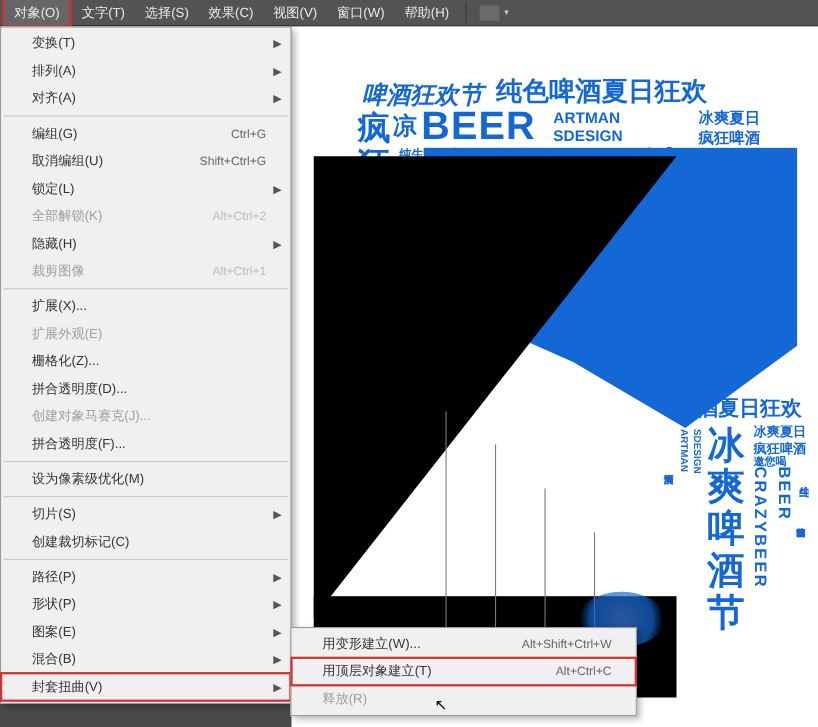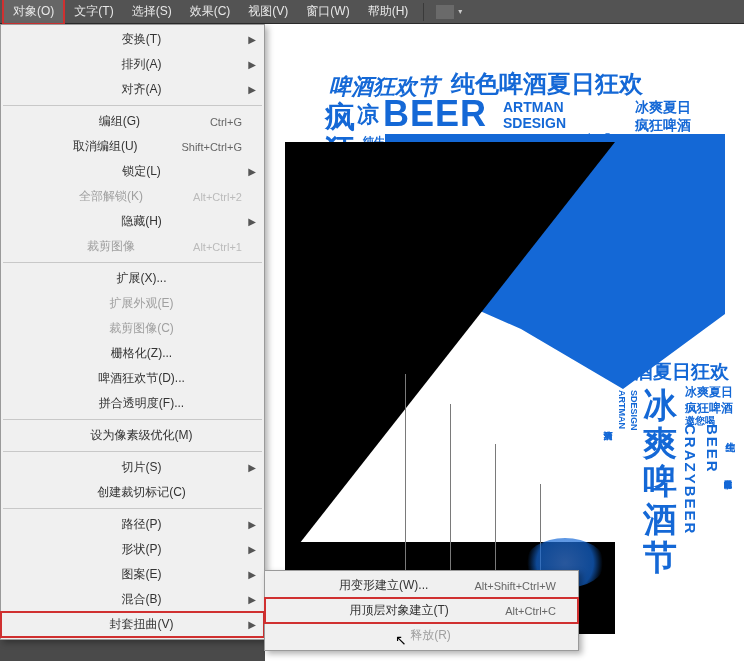--- a/index.html
+++ b/index.html
@@ -16,21 +16,21 @@
 .beer-art { position:absolute; left:0; top:0; width:100%; height:580px; overflow:hidden; }
 .txt-fill { position:absolute; color:#1468d6; font-weight:700; line-height:1; white-space:nowrap; }
 .black-tri { position:absolute; left:0; top:88px; border-left:330px solid #000; border-top:0 solid transparent; border-bottom:420px solid transparent; }
 .black-rect { position:absolute; left:0; top:488px; width:330px; height:120px; background:#000; }
 .blue-wave { position:absolute; left:100px; top:80px; width:340px; height:300px; background:#1468d6; clip-path:polygon(0 0,100% 0,100% 60%,70% 85%,40% 65%,10% 50%,0 35%); }
 .shadow-ball { position:absolute; left:240px; top:484px; width:80px; height:50px; background:radial-gradient(circle,#3a7de0 0%,#1468d6 60%,transparent 80%); border-radius:50%; opacity:0.7; }
 .guideline { position:absolute; background:#7a7a7a; }
 
 .menu-dd { position:absolute; left:0; top:24px; width:265px; background:#f0f0f0; border:1px solid #9a9a9a; box-shadow:3px 3px 6px rgba(0,0,0,0.3); font-size:12px; color:#333; padding:2px 0; z-index:50; }
 .submenu-dd { position:absolute; left:264px; top:570px; width:315px; background:#f0f0f0; border:1px solid #9a9a9a; box-shadow:3px 3px 6px rgba(0,0,0,0.3); font-size:12px; color:#333; padding:2px 0; z-index:60; }
-.dd-item { display:flex; align-items:center; padding:4px 10px 4px 28px; cursor:default; position:relative;text-align:center; }
+.dd-item { display:flex; align-items:center; padding:4px 10px 4px 28px; cursor:default; position:relative; }
 .dd-item.disabled { color:#a0a0a0; }
 .dd-item .lbl { flex:1; }
 .dd-item .short { color:#666; font-size:11px; padding-right:12px; }
 .dd-item.disabled .short { color:#bbb; }
 .dd-item .arr { position:absolute; right:8px; font-size:10px; color:#555; }
 .dd-sep { height:1px; background:#c8c8c8; margin:3px 2px; }
 .hl-outline { outline:2px solid #d03030; outline-offset:-1px; }
 .cursor { position:absolute; left:395px; top:632px; font-size:14px; color:#000; z-index:100; pointer-events:none; }
 </style>
 </head>
@@ -140,28 +140,28 @@
       <span class="lbl">裁剪图像</span>
       <span class="short">Alt+Ctrl+1</span>
     </div>
   <div class="dd-sep"></div>
   <div class="dd-item">
       <span class="lbl">扩展(X)...</span>
     </div>
   <div class="dd-item disabled">
       <span class="lbl">扩展外观(E)</span>
     </div>
-  <div class="dd-item disabled">
-      <span class="lbl">裁剪图像(C)</span>
-    </div>
   <div class="dd-item">
       <span class="lbl">栅格化(Z)...</span>
     </div>
   <div class="dd-item">
-      <span class="lbl">啤酒狂欢节(D)...</span>
+      <span class="lbl">拼合透明度(D)...</span>
+    </div>
+  <div class="dd-item disabled">
+      <span class="lbl">创建对象马赛克(J)...</span>
     </div>
   <div class="dd-item">
       <span class="lbl">拼合透明度(F)...</span>
     </div>
   <div class="dd-sep"></div>
   <div class="dd-item">
       <span class="lbl">设为像素级优化(M)</span>
     </div>
   <div class="dd-sep"></div>
   <div class="dd-item">

